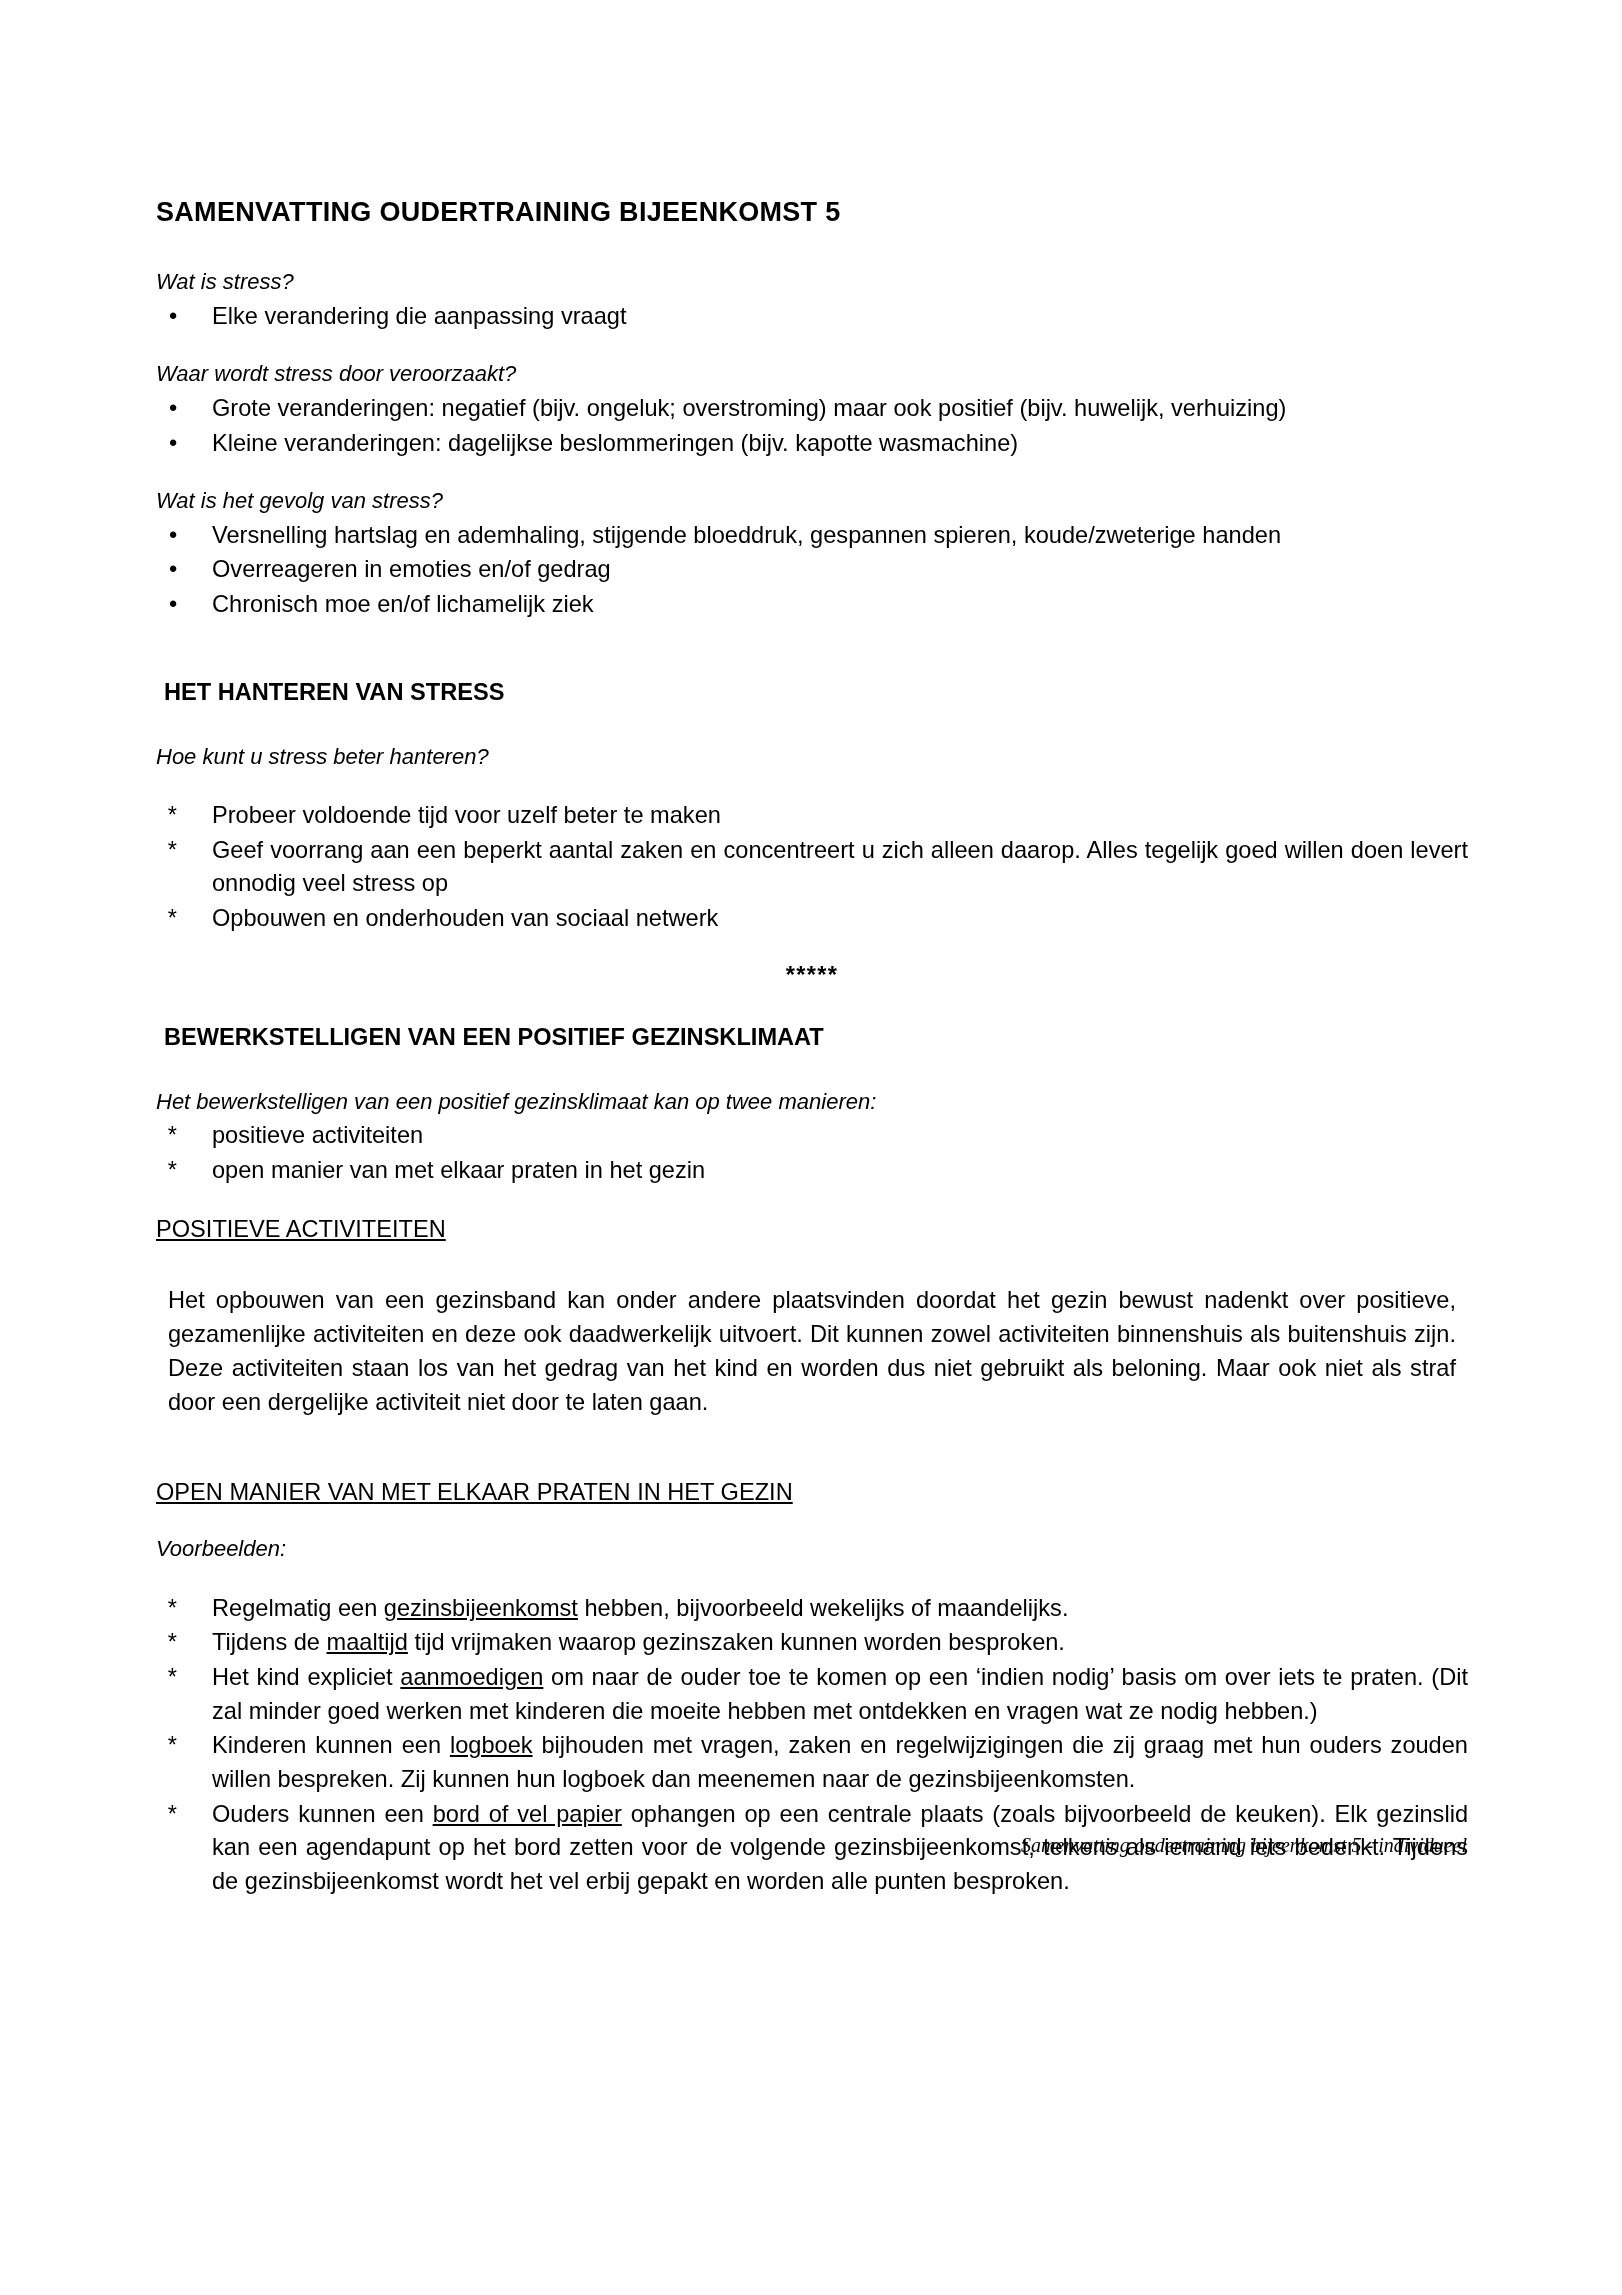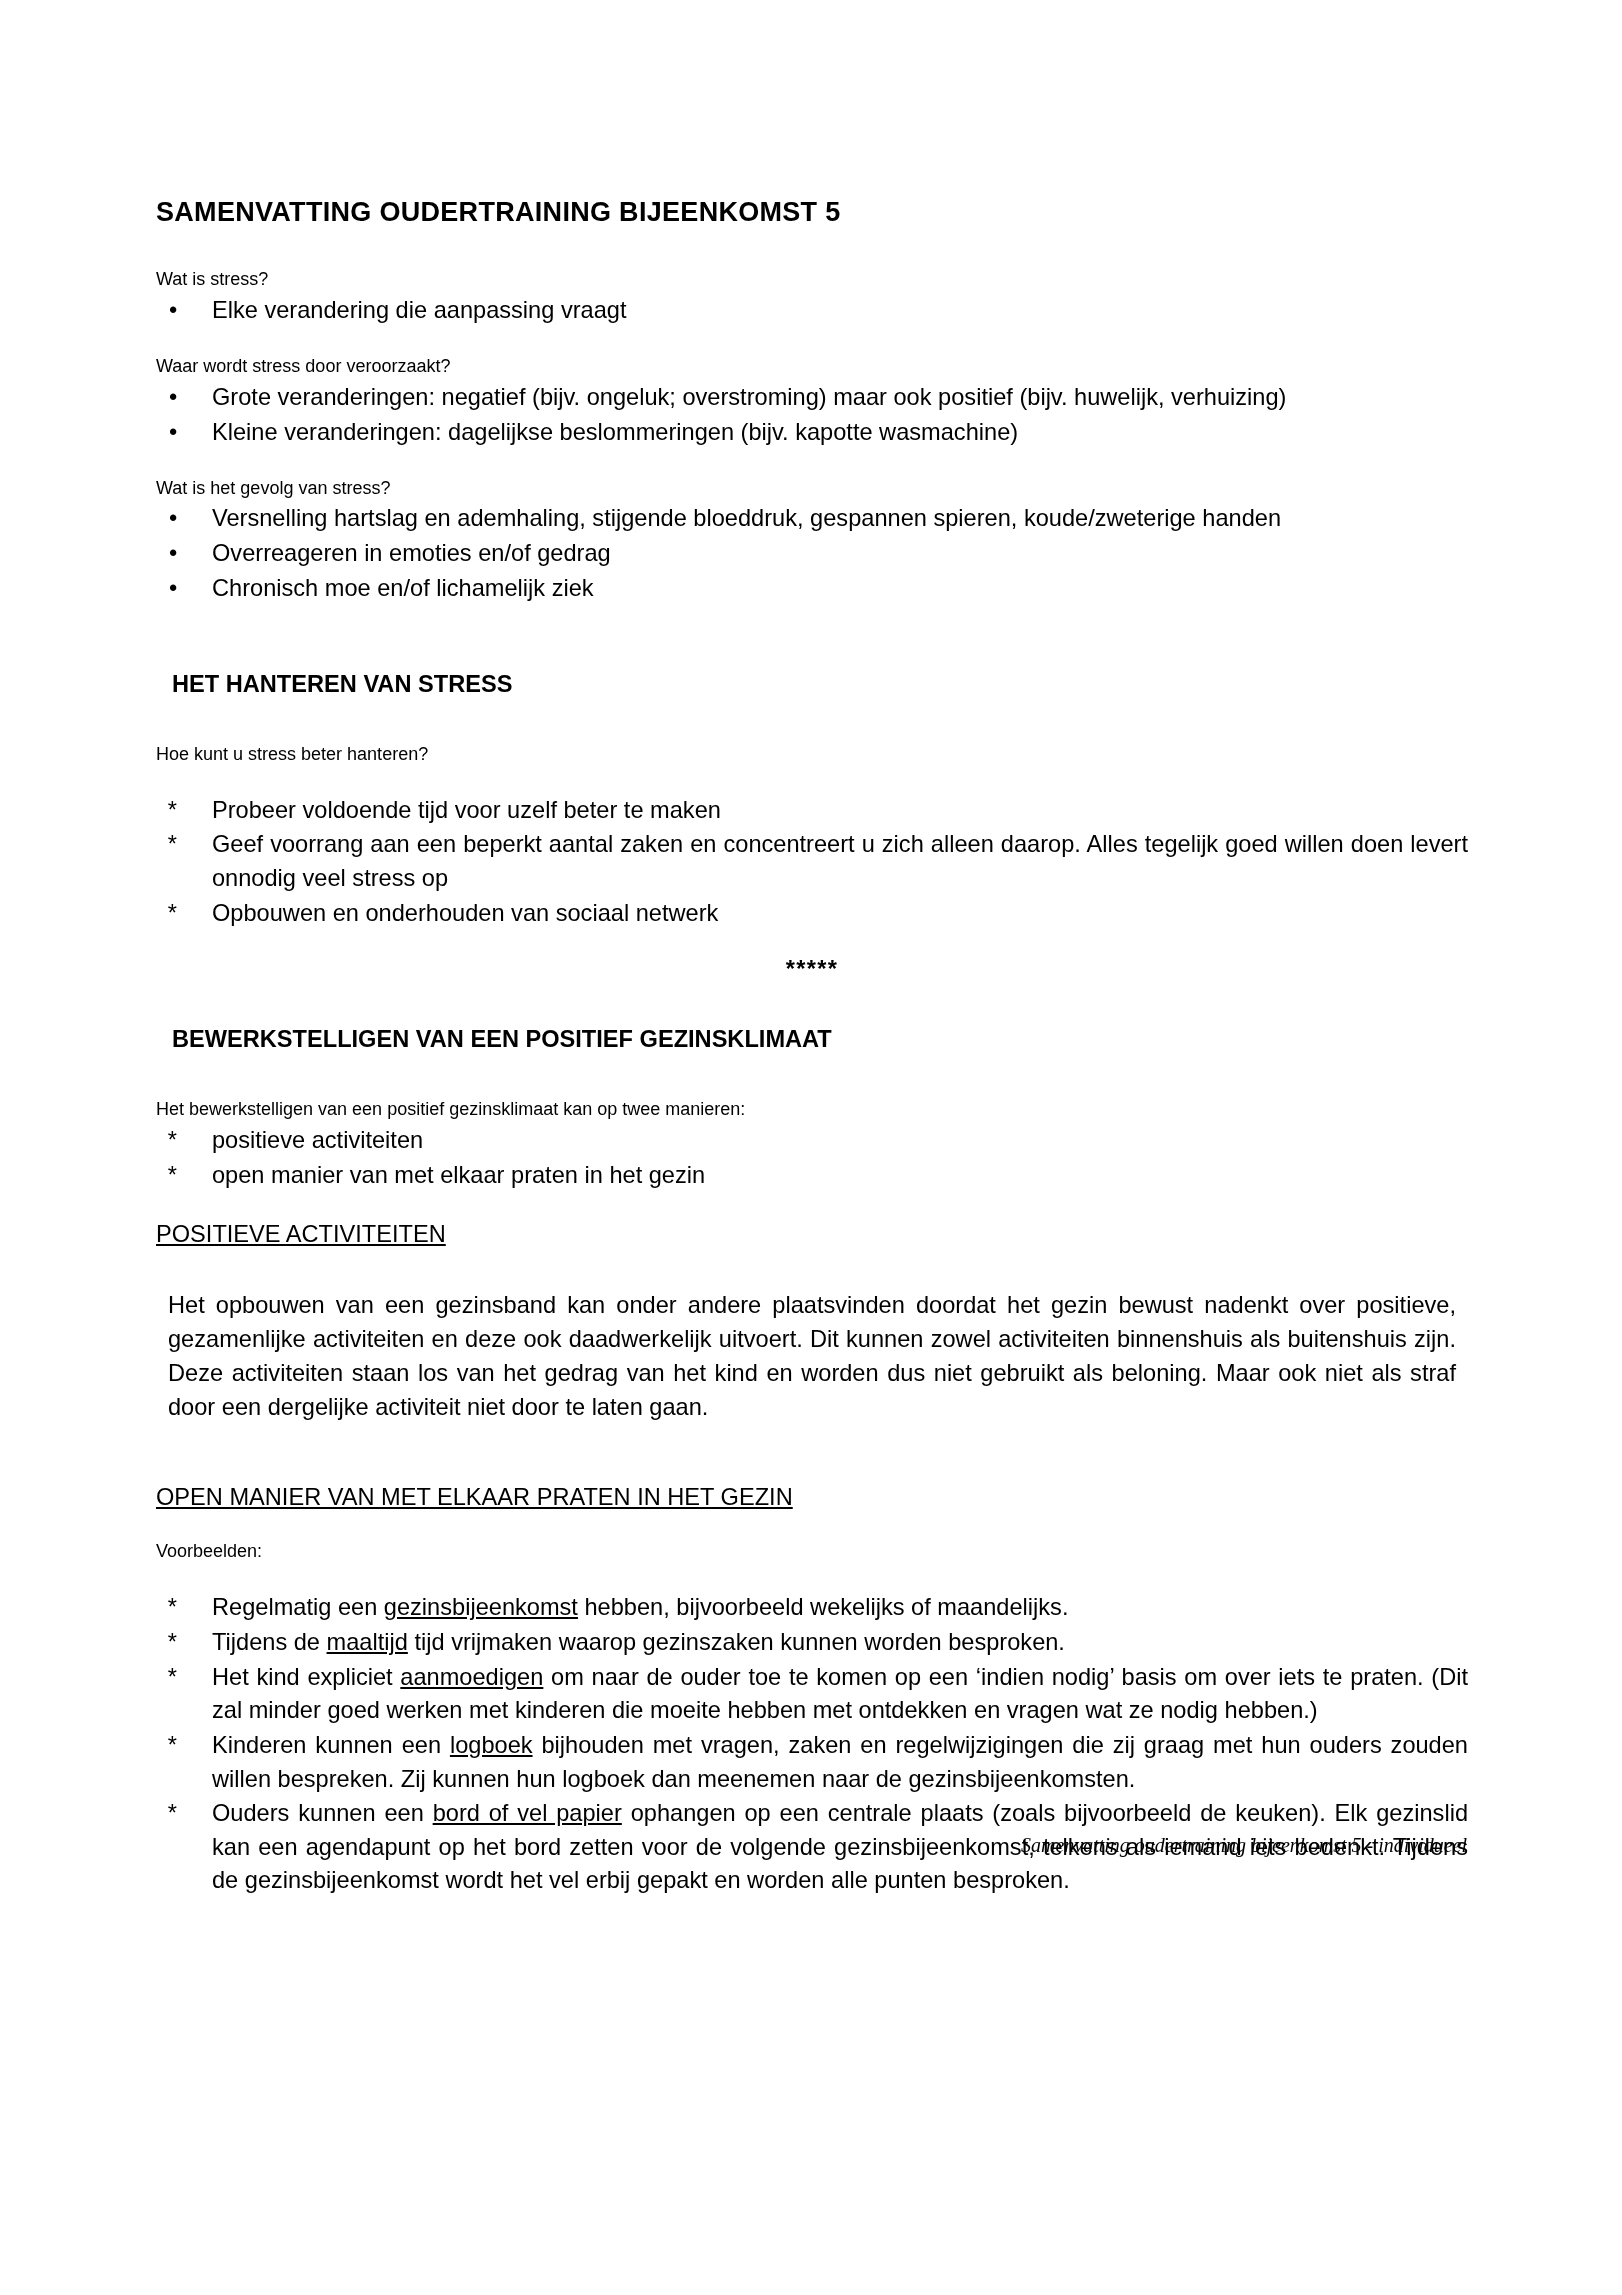--- a/index.html
+++ b/index.html
@@ -26,23 +26,24 @@
     width: 1312px;
   }
   h1.doc-title {
     font-size: 27px;
     font-weight: bold;
     letter-spacing: 0.3px;
     margin: 0 0 39px 0;
     line-height: 1.2;
   }
   .q {
-    font-size: 18px;
+    font-size: 22px;
     line-height: 1.35;
     margin: 0 0 2.6px 0;
+    font-style: italic;
   }
   .blockgap { height: 25px; }
   .biggap { height: 46px; }
   ul.bullets {
     list-style: none;
     margin: 0 0 0 0;
     padding: 0;
   }
   ul.bullets li {
     font-size: 23.6px;
@@ -58,21 +59,21 @@
   }
   ul.bullets li.star .mk {
     left: 11.8px;
   }
   ul.bullets.just li {
     text-align: justify;
   }
   h2.section {
     font-size: 23.6px;
     font-weight: bold;
-    margin: 16px;
+    margin: 8px;
     line-height: 1.35;
   }
   h3.sub {
     font-size: 23.6px;
     font-weight: normal;
     margin: 0;
     line-height: 1.35;
     text-decoration: underline;
     display: inline-block;
   }

